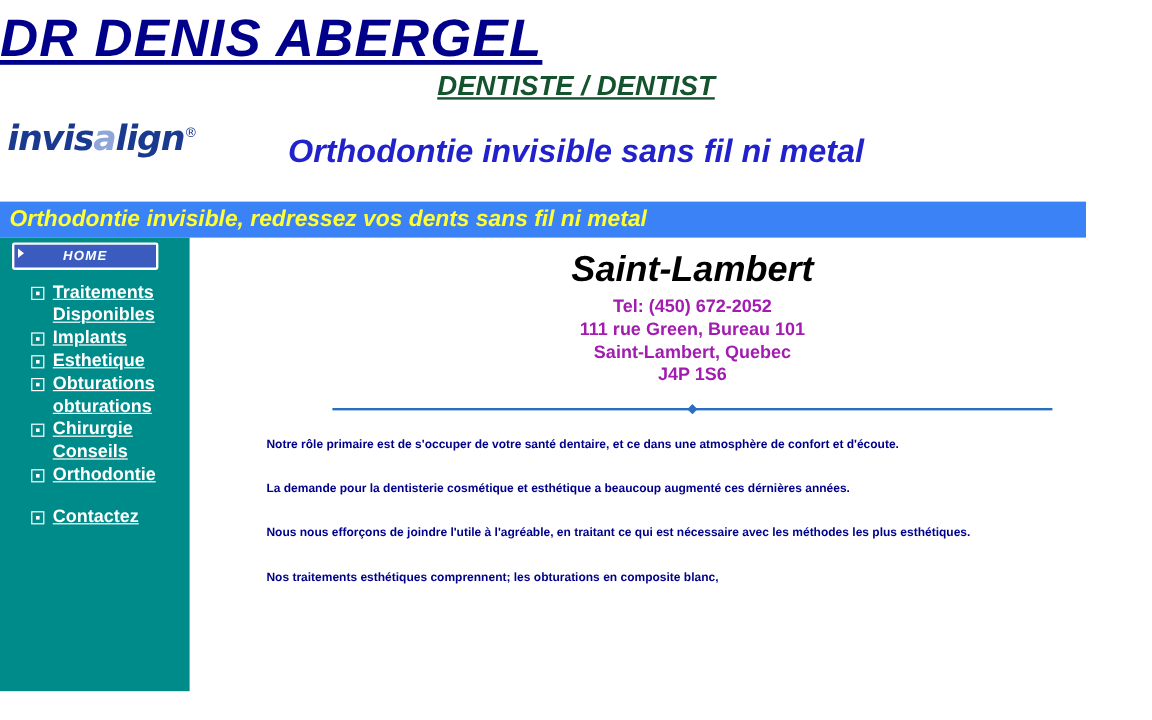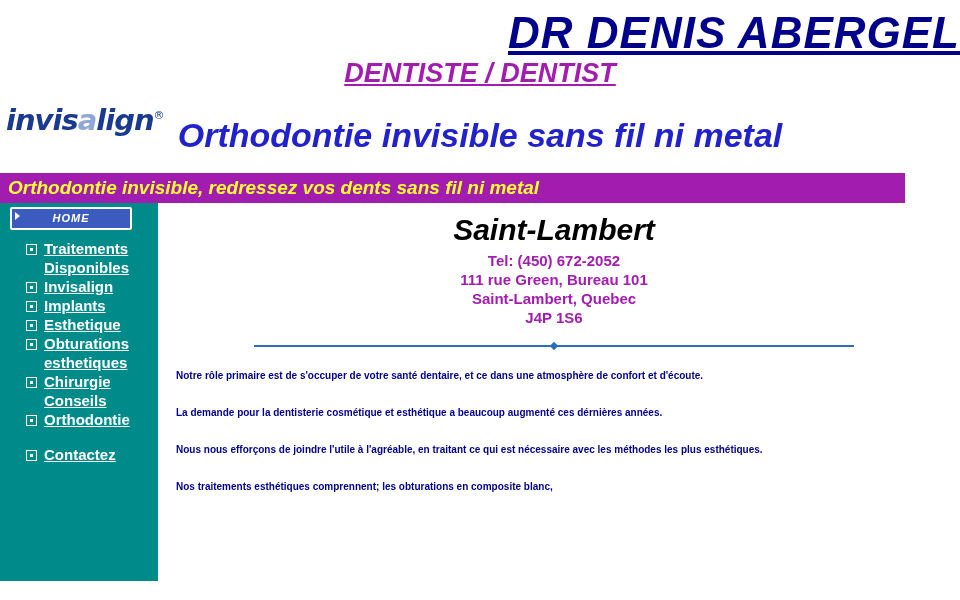--- a/index.html
+++ b/index.html
@@ -15,37 +15,36 @@
   }
 
   .page {
     position: relative;
     width: 960px;
     height: 600px;
   }
 
   
   .site-title {
-    text-align: right;
+    text-align: left;
     font-size: 44px;
     font-weight: bold;
     font-style: italic;
     color: #00008B;
     text-decoration: underline;
     letter-spacing: 1px;
     margin: 10px 0 0 0;
     line-height: 1.05;
-    padding-left: 34px;
   }
   .site-subtitle {
     text-align: center;
-    font-size: 27px;
-    font-weight: bold;
-    font-style: italic;
-    color: #a21caf;
+    font-size: 23px;
+    font-weight: bold;
+    font-style: italic;
+    color: #14532d;
     text-decoration: underline;
     margin: 3px 0 0 0;
     line-height: 1.1;
   }
 
   .tagline-row {
     position: relative;
     margin-top: 6px;
     min-height: 74px;
   }
@@ -63,33 +62,33 @@
   .invisalign-logo .lite {
     color: #8fa6d8;
   }
   .invisalign-logo .reg {
     font-size: 11px;
     vertical-align: super;
     font-style: normal;
     font-weight: normal;
   }
   .tagline {
-    font-size: 34px;
+    font-size: 27px;
     font-weight: bold;
     font-style: italic;
     color: #2222cc;
     margin: 0;
     padding: 18px 0 0 0;
     line-height: 1.35;
     text-align: center;
   }
 
   
   .banner {
-    background: #a21caf;
+    background: #3b82f6;
     height: 30px;
     width: 905px;
     display: flex;
     align-items: center;
     margin-top: 4px;
   }
   .banner-text {
     color: #ffff33;
     font-size: 19px;
     font-weight: bold;
@@ -196,20 +195,21 @@
     border: 2px solid #ffffff;
     background: linear-gradient(#c9b9a7, #b49a86);
     overflow: hidden;
   }
 
   
   .content {
     flex: 1 1 auto;
     padding: 0 20px 0 10px;
     position: relative;
+    margin-left: 46px;
   }
   .clinic-name {
     text-align: center;
     font-size: 30px;
     font-weight: bold;
     font-style: italic;
     color: #000000;
     margin: 10px 0 4px 0;
   }
   .contact-line {
@@ -279,33 +279,29 @@
         <span class="home-label">HOME</span>
       </div>
 
       <ul class="nav">
         <li>
           <span class="bullet"></span>
           <a href="#">Traitements Disponibles</a>
         </li>
         <li>
           <span class="bullet"></span>
-          <a href="#">Invisalign</a>
-        </li>
-        <li>
-          <span class="bullet"></span>
           <a href="#">Implants</a>
         </li>
         <li>
           <span class="bullet"></span>
           <a href="#">Esthetique</a>
         </li>
         <li>
           <span class="bullet"></span>
-          <a href="#">Obturations esthetiques</a>
+          <a href="#">Obturations obturations</a>
         </li>
         <li>
           <span class="bullet"></span>
           <a href="#">Chirurgie Conseils</a>
         </li>
         <li>
           <span class="bullet"></span>
           <a href="#">Orthodontie</a>
         </li>
         <li class="spacer"></li>

